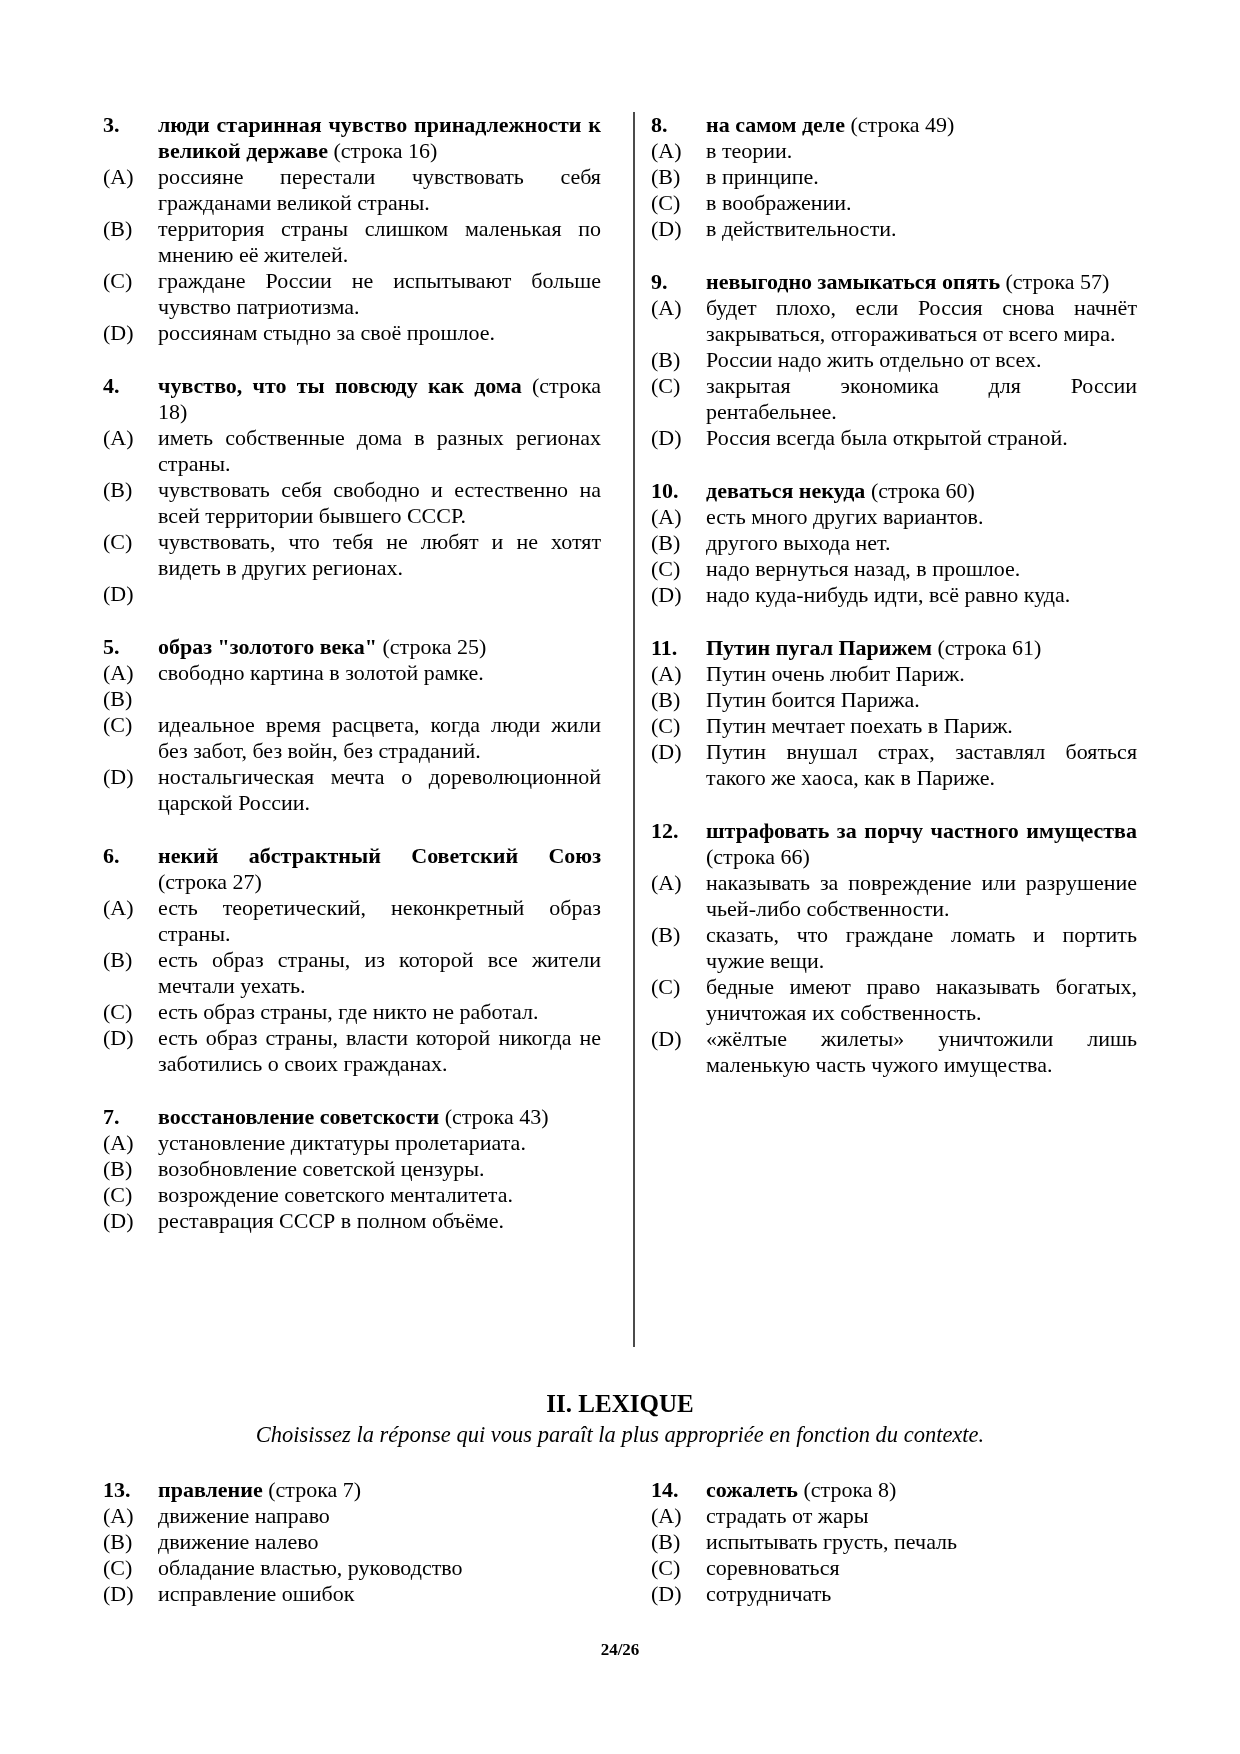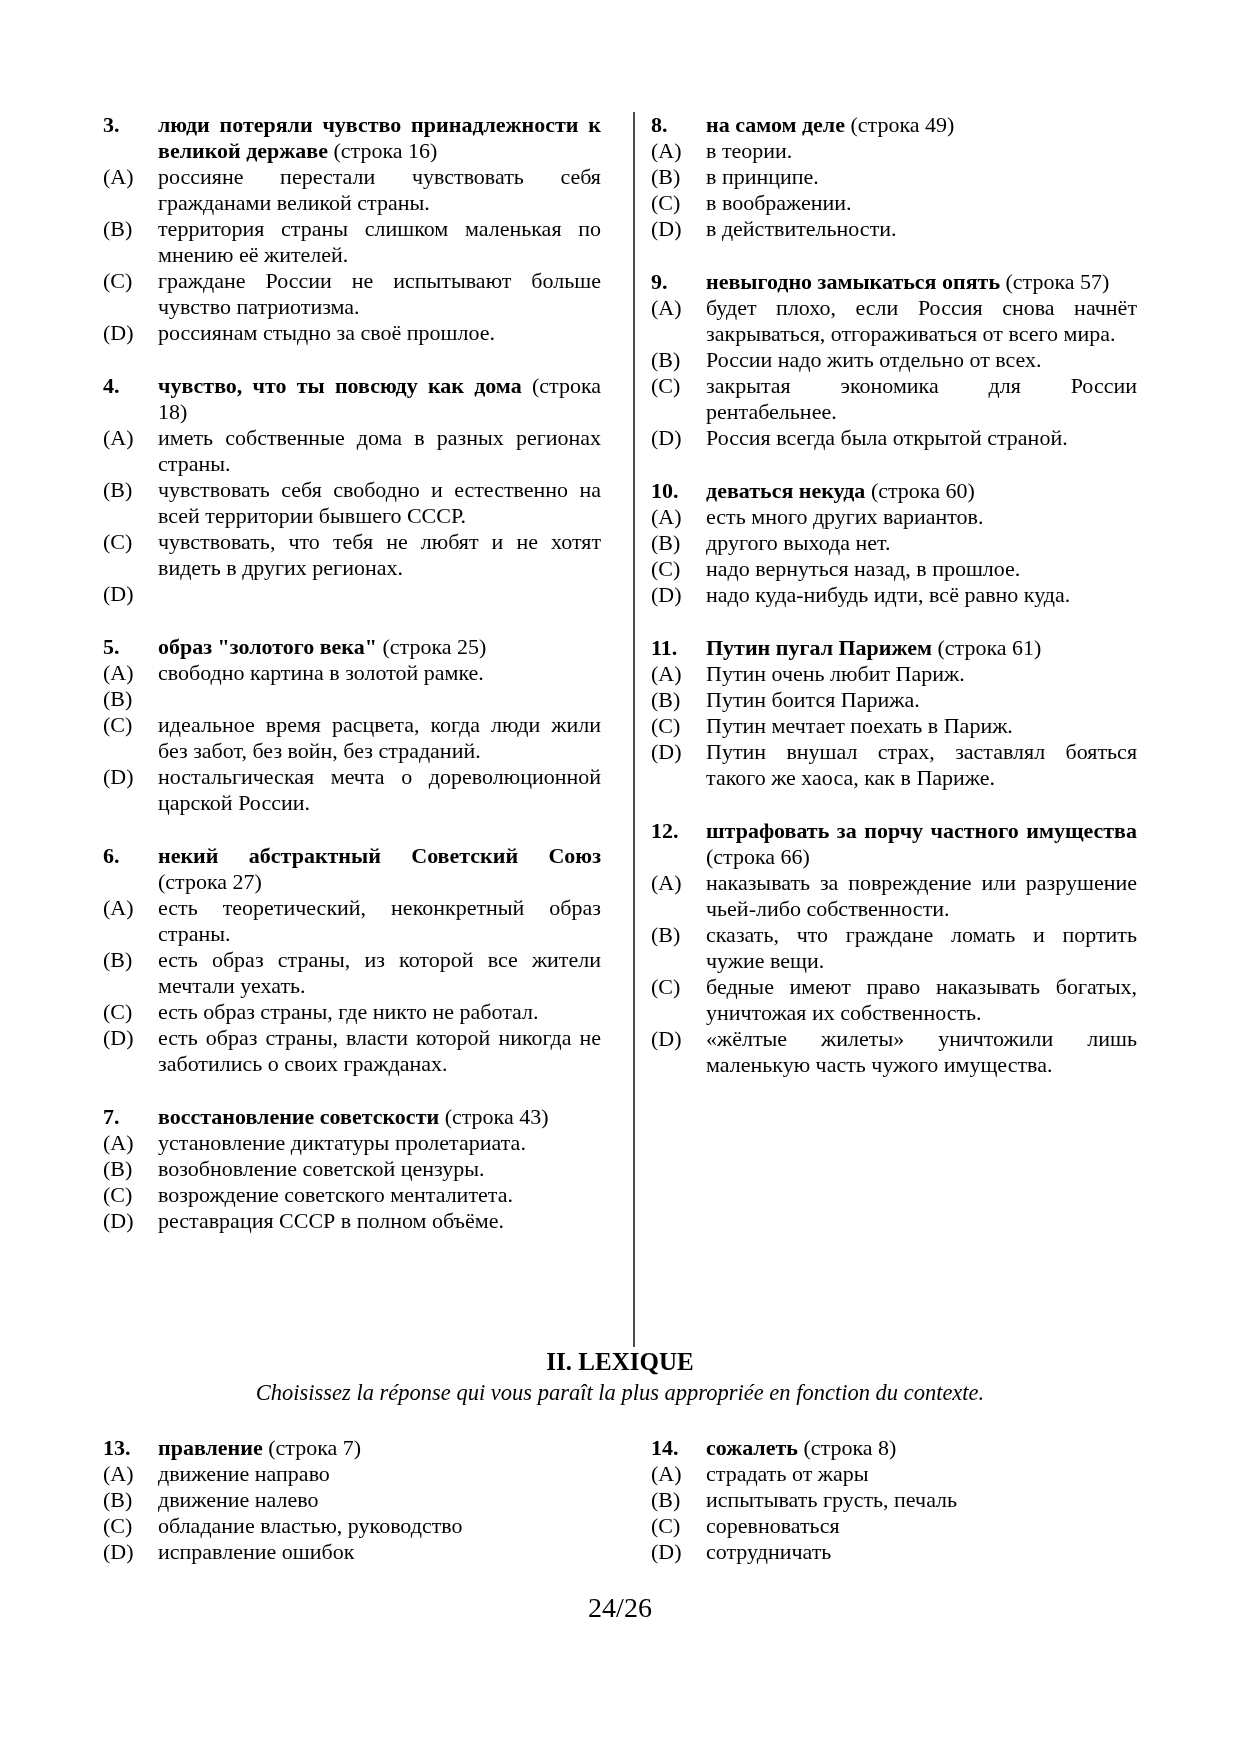--- a/index.html
+++ b/index.html
@@ -48,52 +48,53 @@
     flex: 0 0 55px;
     width: 55px;
   }
   .q-num { font-weight: bold; }
   .q-text {
     flex: 1 1 auto;
     text-align: justify;
   }
   .q-text b { font-weight: bold; }
   .lexique {
+    margin-top: 42px;
     text-align: center;
   }
   .lexique-title {
     font-size: 25px;
     line-height: 30px;
     font-weight: bold;
     margin: 0;
   }
   .lexique-subtitle {
     font-style: italic;
     font-size: 22.5px;
     line-height: 28px;
     margin: 2px 0 0 0;
   }
   .footer {
     margin-top: 30px;
     text-align: center;
-    font-weight: normal;
-    font-size: 28px;
+    font-weight: bold;
+    font-size: 17px;
   }
 </style>
 </head>
 <body>
 
 <div class="page">
 
   <div class="upper">
     <div class="col-a">
         <div class="question">
           <div class="q-row">
             <span class="q-label q-num">3.</span>
-            <div class="q-text"><b>люди потеряли чувство принадлежности к великой державе</b> <span>(строка 16)</span></div>
+            <div class="q-text"><b>люди старинная чувство принадлежности к великой державе</b> <span>(строка 16)</span></div>
           </div>
           <div class="q-row">
             <span class="q-label">(A)</span>
             <div class="q-text">россияне перестали чувствовать себя гражданами великой страны.</div>
           </div>
           <div class="q-row">
             <span class="q-label">(B)</span>
             <div class="q-text">территория страны слишком маленькая по мнению её жителей.</div>
           </div>
           <div class="q-row">

